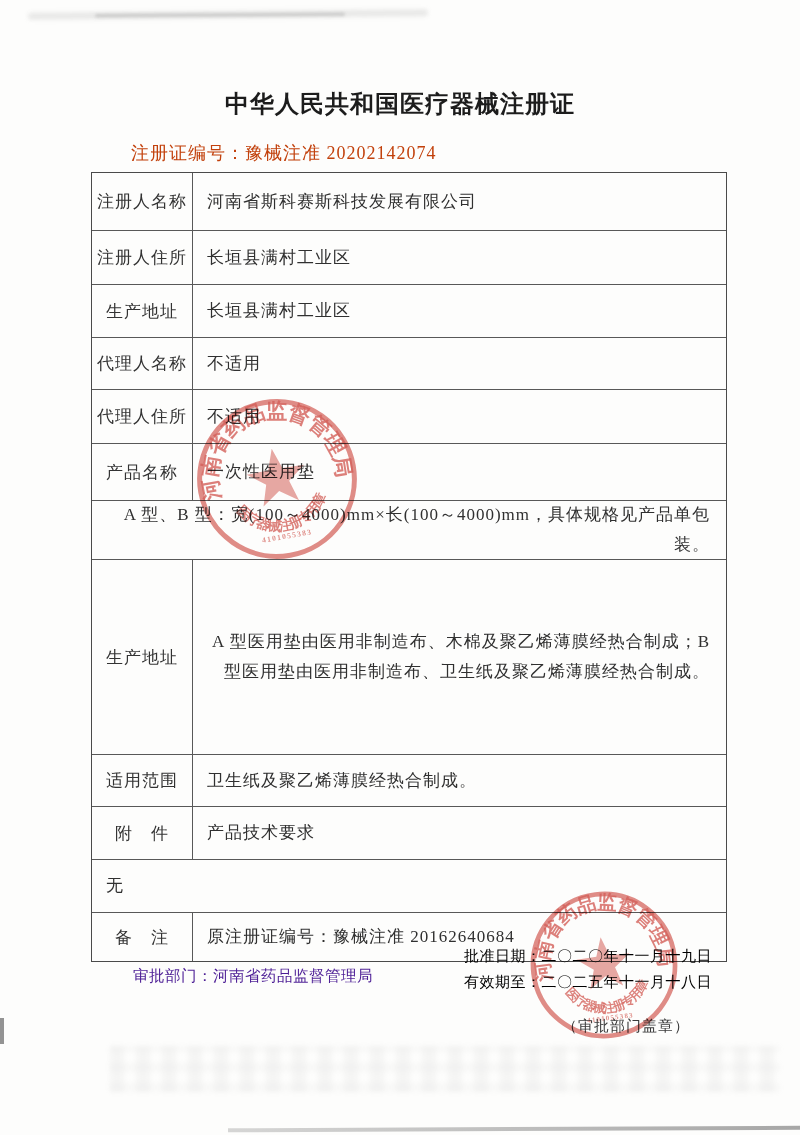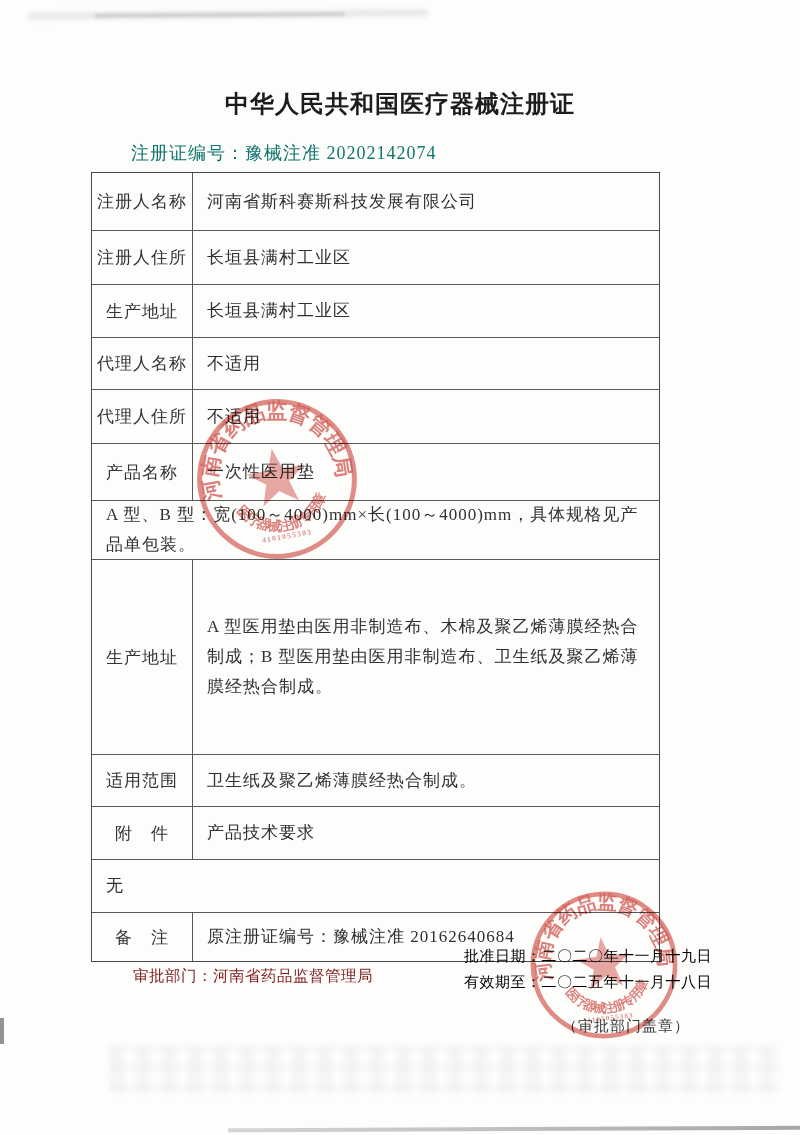--- a/index.html
+++ b/index.html
@@ -6,43 +6,43 @@
   .page{
     position:relative;width:800px;height:1135px;background:#fdfdfc;overflow:hidden;
     font-family:"Liberation Serif","DejaVu Serif",serif;color:#2e2e2e;
   }
   
   .doc-title{
     position:absolute;top:88px;left:0;width:100%;text-align:center;
     font-size:24px;font-weight:bold;color:#1c1c1c;letter-spacing:1px;
   }
   .cert-line{
-    position:absolute;top:141px;left:131px;font-size:18px;color:#0f766e;letter-spacing:1px;
+    position:absolute;top:141px;left:131px;font-size:18px;color:#c2410c;letter-spacing:1px;
   }
   
   .reg-table{
-    position:absolute;left:91px;top:172px;width:569px;
+    position:absolute;left:91px;top:172px;width:636px;
     border:1px solid #4a4a4a;box-sizing:border-box;background:transparent;
   }
   .trow{display:flex;box-sizing:border-box;border-bottom:1px solid #585858;}
   .trow:last-child{border-bottom:none;}
   .tlabel{
     width:101px;flex:0 0 101px;border-right:1px solid #585858;box-sizing:border-box;
     display:flex;align-items:center;justify-content:center;text-align:center;
     font-size:17px;letter-spacing:1px;color:#333;
   }
   .tvalue{
     flex:1;display:flex;align-items:center;box-sizing:border-box;
-    padding:4px 16px 4px 14px;font-size:17px;letter-spacing:1px;line-height:1.75;color:#303030;
+    padding:4px 16px 4px 14px;font-size:17px;letter-spacing:1px;line-height:1.75;color:#303030;text-align:right;
   }
   .h1{height:58px}.h2{height:54px}.h3{height:53px}.h4{height:52px}
   .h5{height:54px}.h6{height:57px}.h7{height:59px}.h8{height:195px}
   .h9{height:52px}.h10{height:53px}.h11{height:53px}.h12{height:48px}
   
-  .footer-left{position:absolute;left:133px;top:966px;font-size:15.5px;letter-spacing:.5px;color:#7f1d1d;}
+  .footer-left{position:absolute;left:133px;top:966px;font-size:15.5px;letter-spacing:.5px;color:#4c1d95;}
   .footer-right{position:absolute;left:464px;top:943px;font-size:15px;letter-spacing:.5px;color:#000000;line-height:26px;}
   .seal-note{position:absolute;left:562px;top:1017px;font-size:15px;letter-spacing:1px;color:#3a3a3a;text-align:center;}
   
   .stamp{position:absolute;mix-blend-mode:multiply;opacity:.88;}
   .stamp text{font-family:"Liberation Serif","DejaVu Serif",serif;font-weight:bold;}
   .stamp1{left:192px;top:394px;width:170px;height:170px;transform:rotate(-10deg);}
   .stamp2{left:526px;top:887px;width:156px;height:156px;transform:rotate(-7deg);}
   
   .smudge-top-a{position:absolute;left:28px;top:11px;width:400px;height:7px;background:rgba(125,125,125,.16);filter:blur(2px);transform:rotate(-.5deg);border-radius:4px;}
   .smudge-top-b{position:absolute;left:95px;top:13px;width:250px;height:4px;background:rgba(105,105,105,.22);filter:blur(1.5px);transform:rotate(-.3deg);border-radius:3px;}

